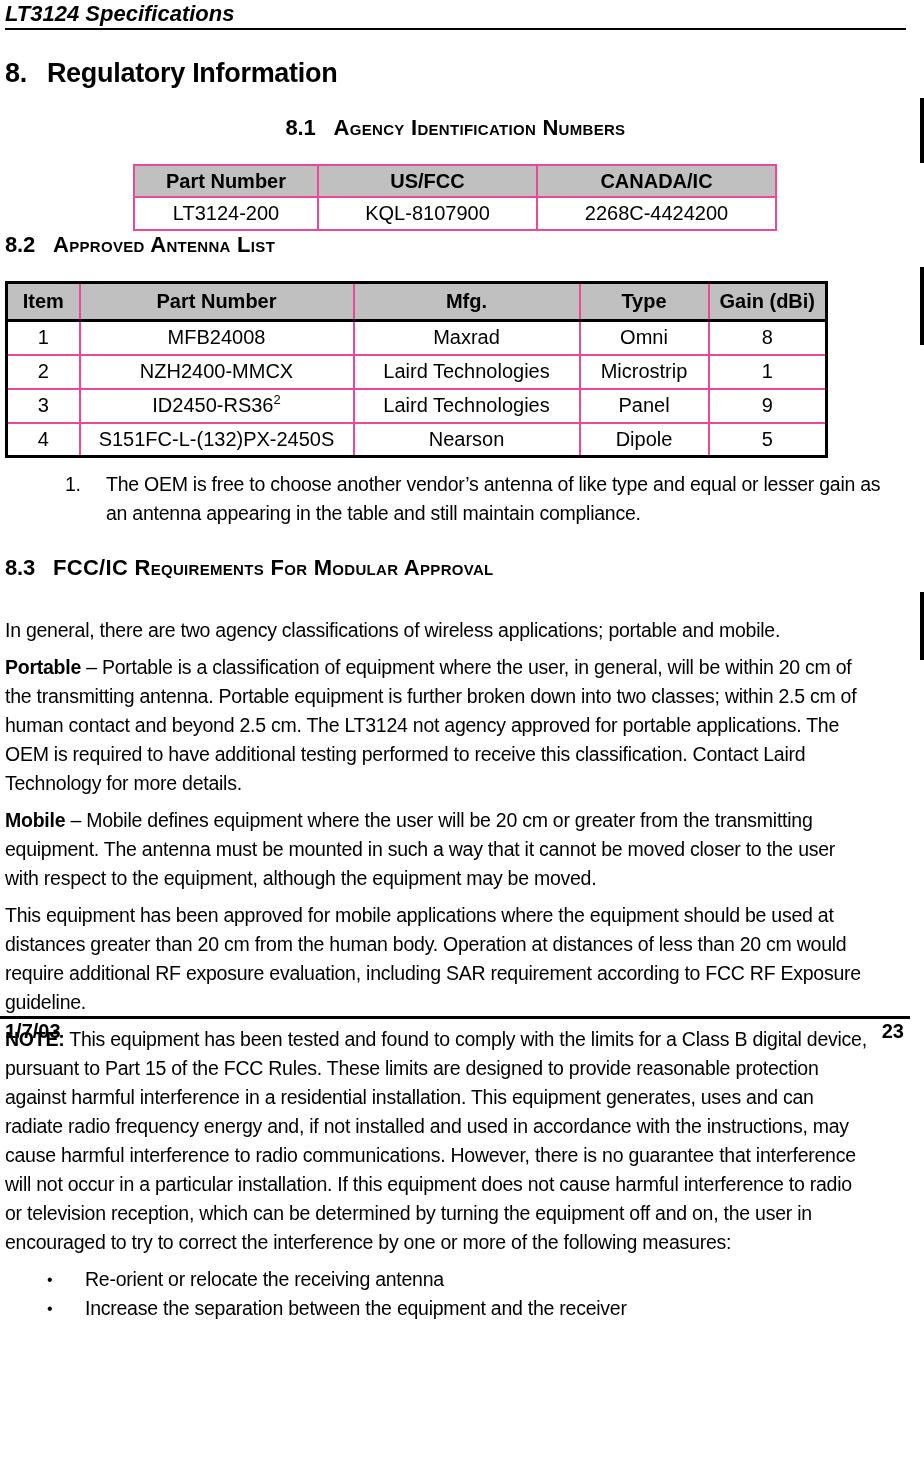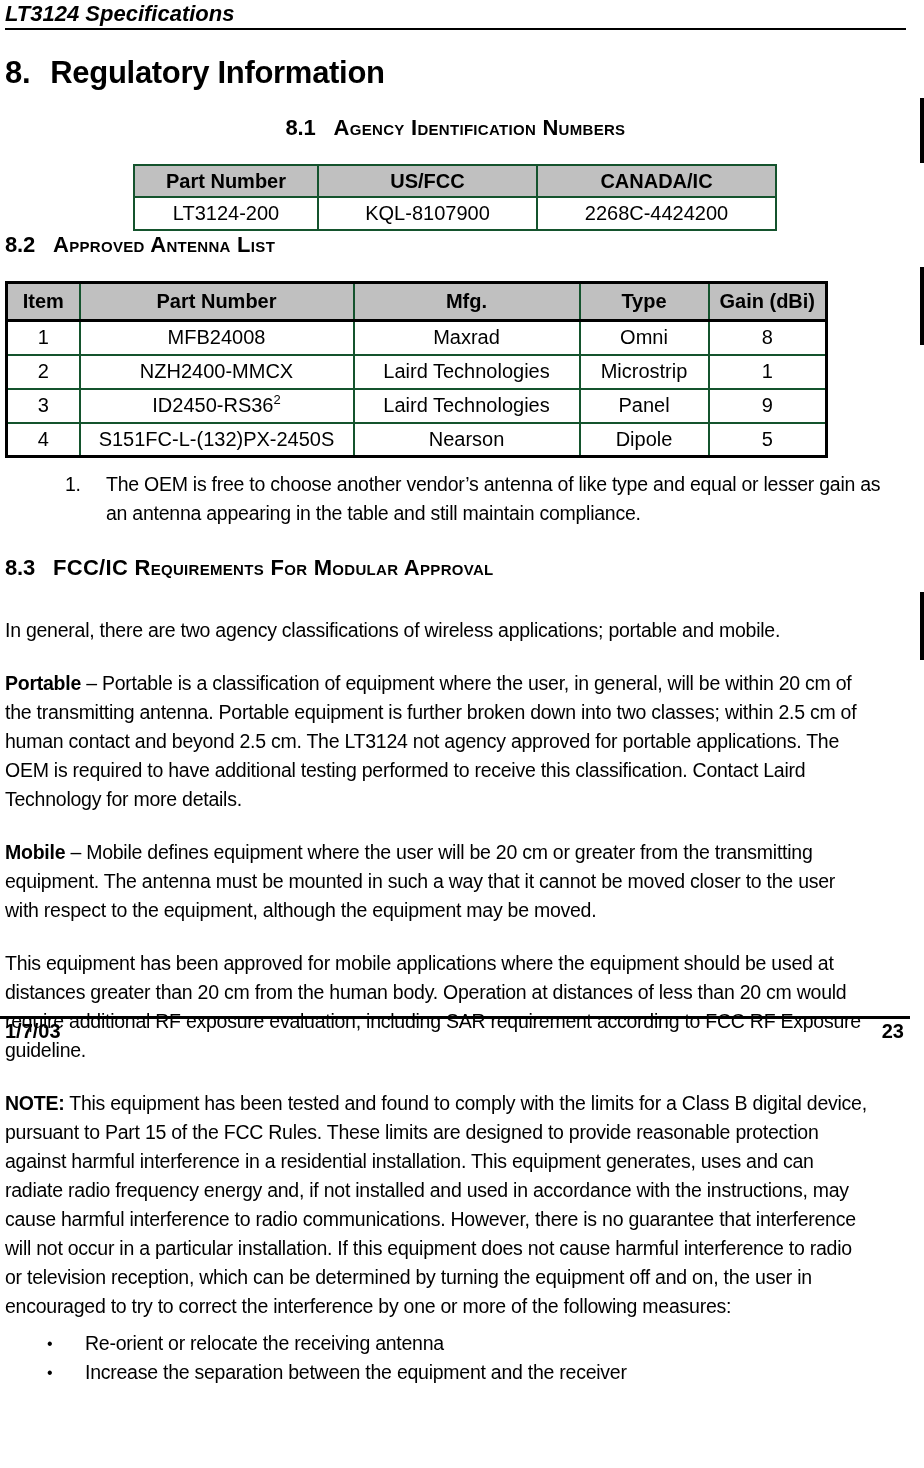--- a/index.html
+++ b/index.html
@@ -15,53 +15,53 @@
   .content { padding: 0 18px 0 5px; }
 
   
   .doc-title {
     font-size: 22px; font-weight: bold; font-style: italic;
     padding: 2px 0 2px 0; line-height: 24px;
     border-bottom: 2px solid #000;
   }
 
   h1.sec8 {
-    margin-top: 26px; font-size: 31px; font-weight: bold; line-height: 34px;
+    margin-top: 26px; font-size: 27px; font-weight: bold; line-height: 34px;
     letter-spacing: -0.3px;
   }
   h1.sec8 .h-num { margin-right: 20px; }
 
   h2.subsec {
     font-size: 22px; font-weight: bold; line-height: 28px; letter-spacing: -0.2px;
   }
   h2.subsec .h-num { margin-right: 18px; font-variant: normal; }
   h2.subsec .sc { font-variant: small-caps; letter-spacing: 0.3px; }
   h2.s81 { margin-top: 24px; text-align: center; }
   h2.s82 { }
   h2.s83 { margin-top: 26px; }
 
   
   table { border-collapse: collapse; table-layout: fixed; font-size: 20px; }
-  th, td { border: 2px solid #14532d; text-align: center; vertical-align: middle; padding: 0 4px; overflow: hidden; }
+  th, td { border: 2px solid #ec4899; text-align: center; vertical-align: middle; padding: 0 4px; overflow: hidden; }
   th { background: #c0c0c0; font-weight: bold; }
   sup { font-size: 13px; vertical-align: super; line-height: 0; }
 
   table.agency-table { margin-top: 22px; margin-left: 128px; width: 642px; }
   table.agency-table th { height: 32px; }
   table.agency-table td { height: 33px; }
 
   table.antenna-table { margin-top: 22px; margin-left: 0px; width: 820px; border: 3px solid #000; }
   table.antenna-table th { height: 38px; border-bottom: 3px solid #000; }
   table.antenna-table td { height: 34px; }
 
   
   .body-text, .note-item, .bullets {
     font-size: 19.5px; line-height: 29px; letter-spacing: -0.25px;
   }
-  p.body-text { margin-top: 24px; white-space: pre-line; }
+  p.body-text { margin-top: 8px; white-space: pre-line; }
   p.first-para { margin-top: 34px; }
   p.body-text b { letter-spacing: -0.25px; }
 
   .note-item { display: flex; margin-top: 12px; padding-left: 60px; }
   .note-num { width: 41px; flex: 0 0 41px; }
   .note-text { white-space: pre-line; }
 
   ul.bullets { list-style: none; margin-top: 8px; }
   ul.bullets li { display: flex; padding-left: 42px; }
   .bullet-glyph { width: 38px; flex: 0 0 38px; font-size: 16px; }

